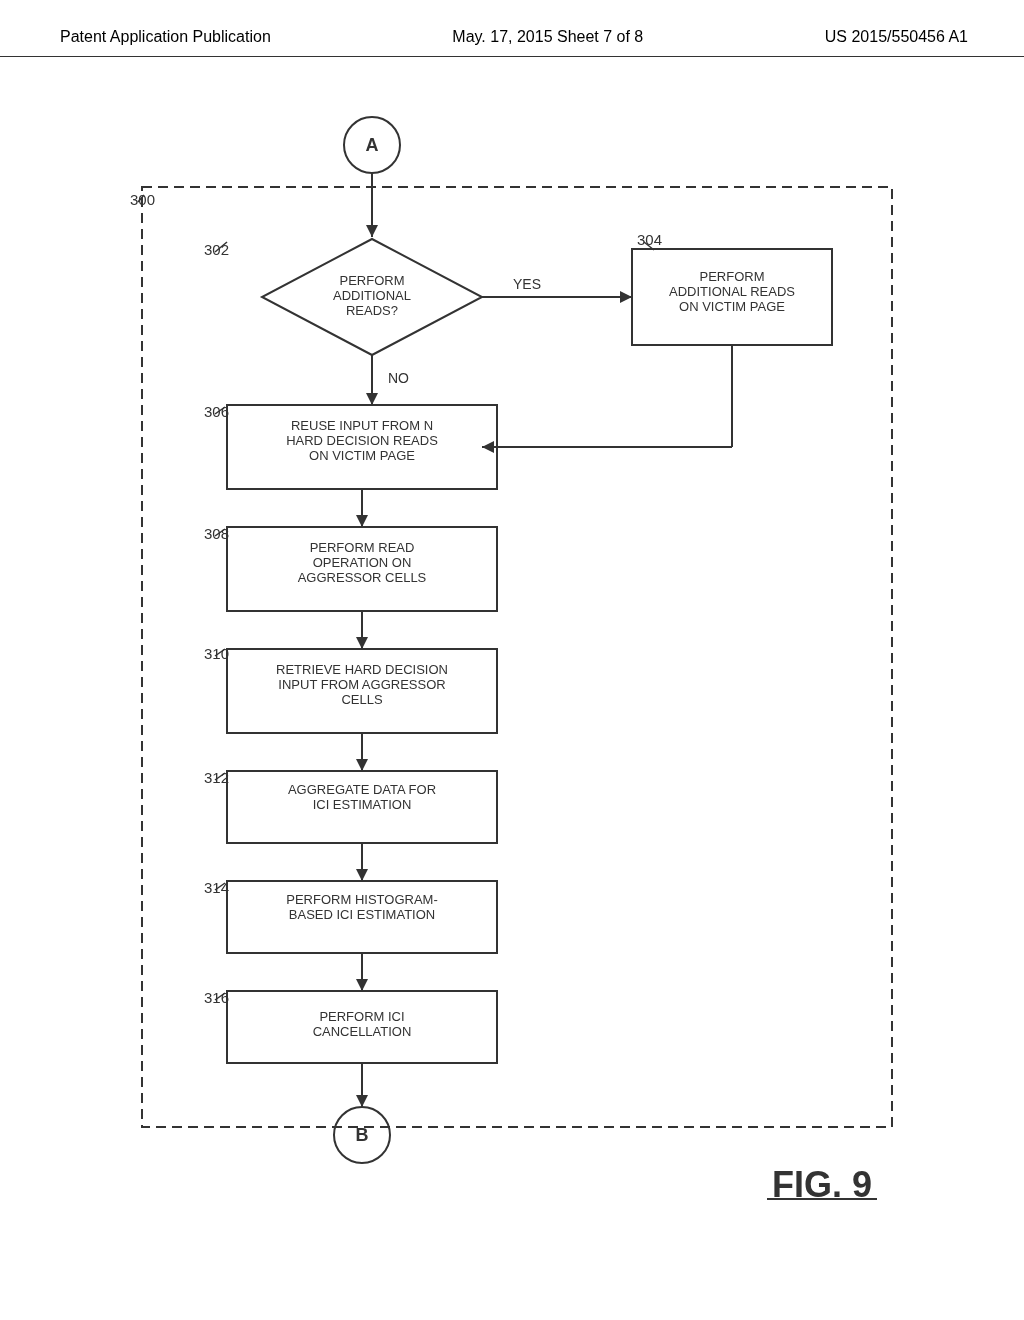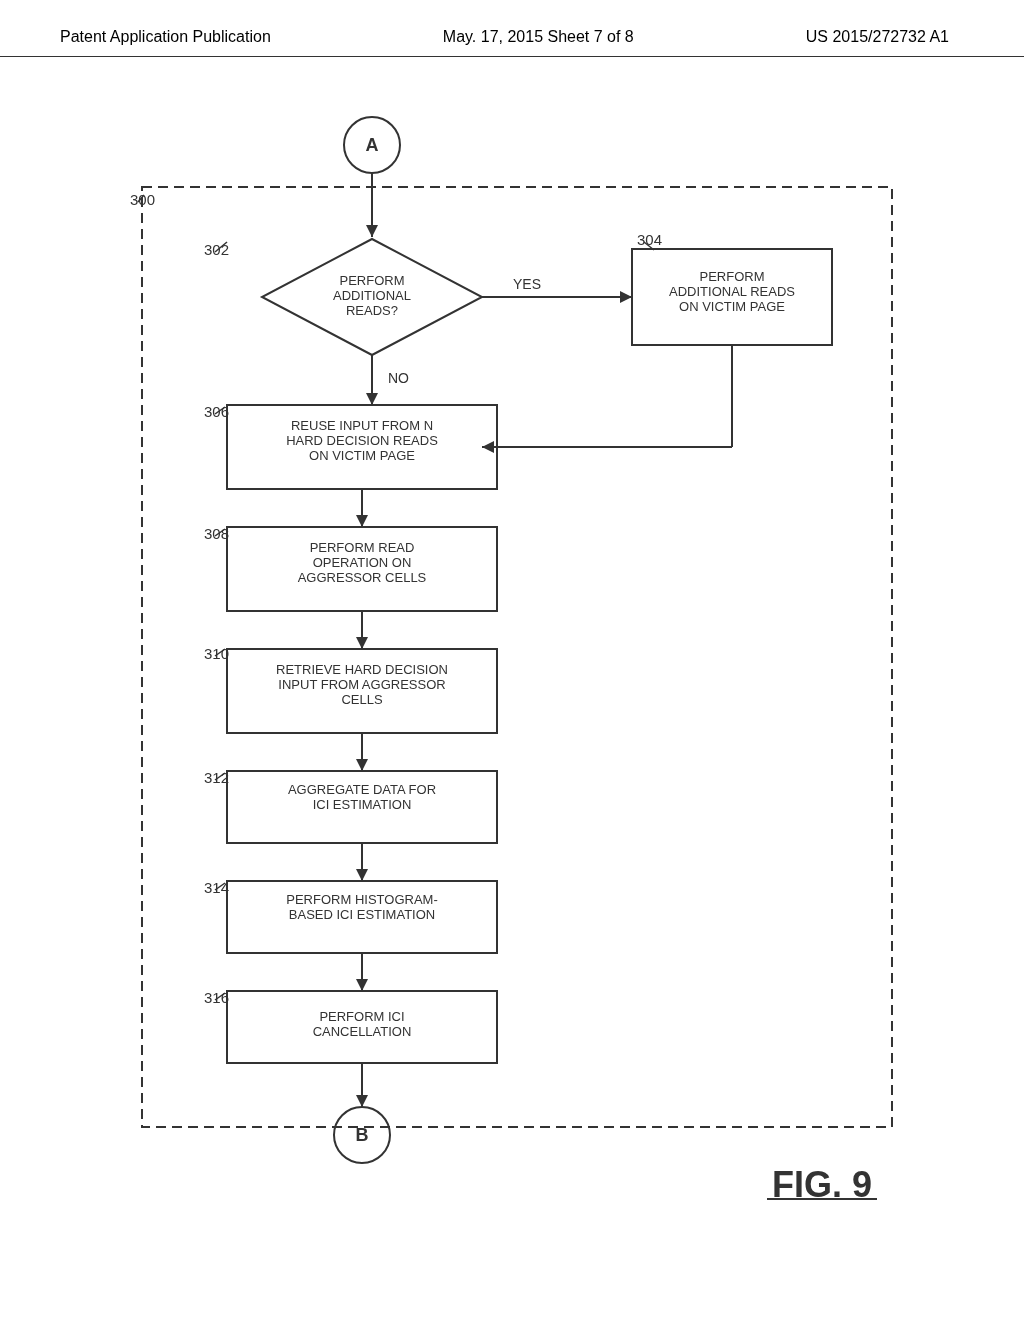--- a/index.html
+++ b/index.html
@@ -9,21 +9,21 @@
       background: #fff;
       font-family: Arial, sans-serif;
       position: relative;
       overflow: hidden;
     }
 
     .page-header {
       display: flex;
       justify-content: space-between;
       align-items: center;
-      padding: 28px 75px 10px 60px;
+      padding: 28px 56px 10px 60px;
       border-bottom: 1px solid #333;
       margin-bottom: 10px;
     }
 
     .diagram-area {
       position: relative;
       width: 100%;
       padding: 20px 60px;
     }
 
@@ -31,21 +31,21 @@
       display: block;
       margin: 0 auto;
     }
   </style>
 </head>
 <body>
 
 <div class="page-header">
   <span>Patent Application Publication</span>
   <span>May. 17, 2015   Sheet 7 of 8</span>
-  <span>US 2015/272732 A1</span>
+  <span>US 2015/550456 A1</span>
 </div>
 
 <div class="diagram-area">
   <svg width="900" height="1160" viewBox="0 0 900 1160">
 
     <rect x="80" y="100" width="750" height="940" fill="none" stroke="#333" stroke-width="2" stroke-dasharray="10,6"></rect>
 
     <text x="68" y="118" font-size="15" fill="#333" font-family="Arial">300</text>
     <line x1="76" y1="115" x2="82" y2="108" stroke="#333" stroke-width="1.5"></line>
 

